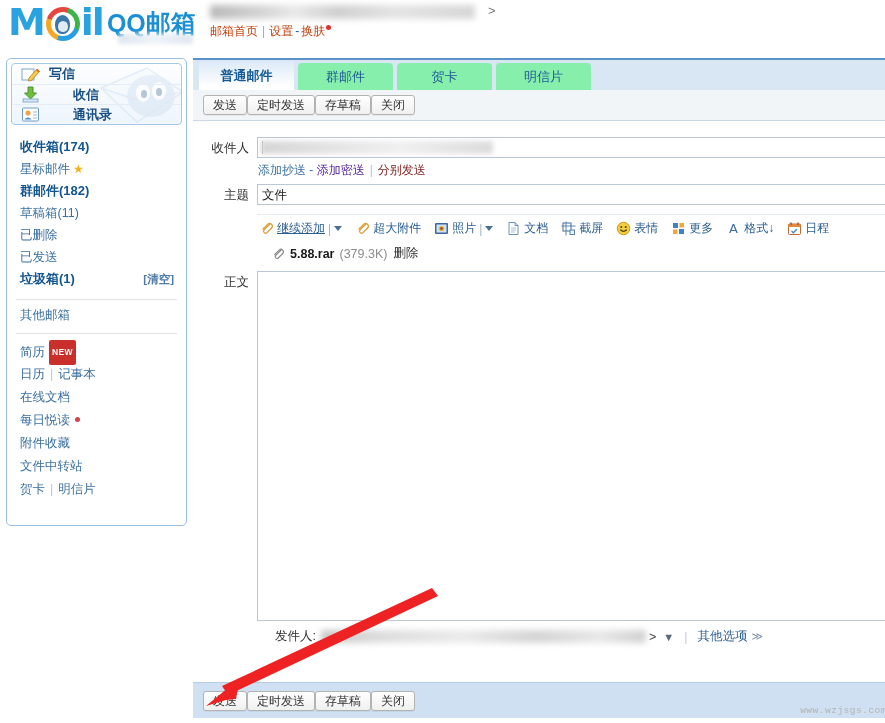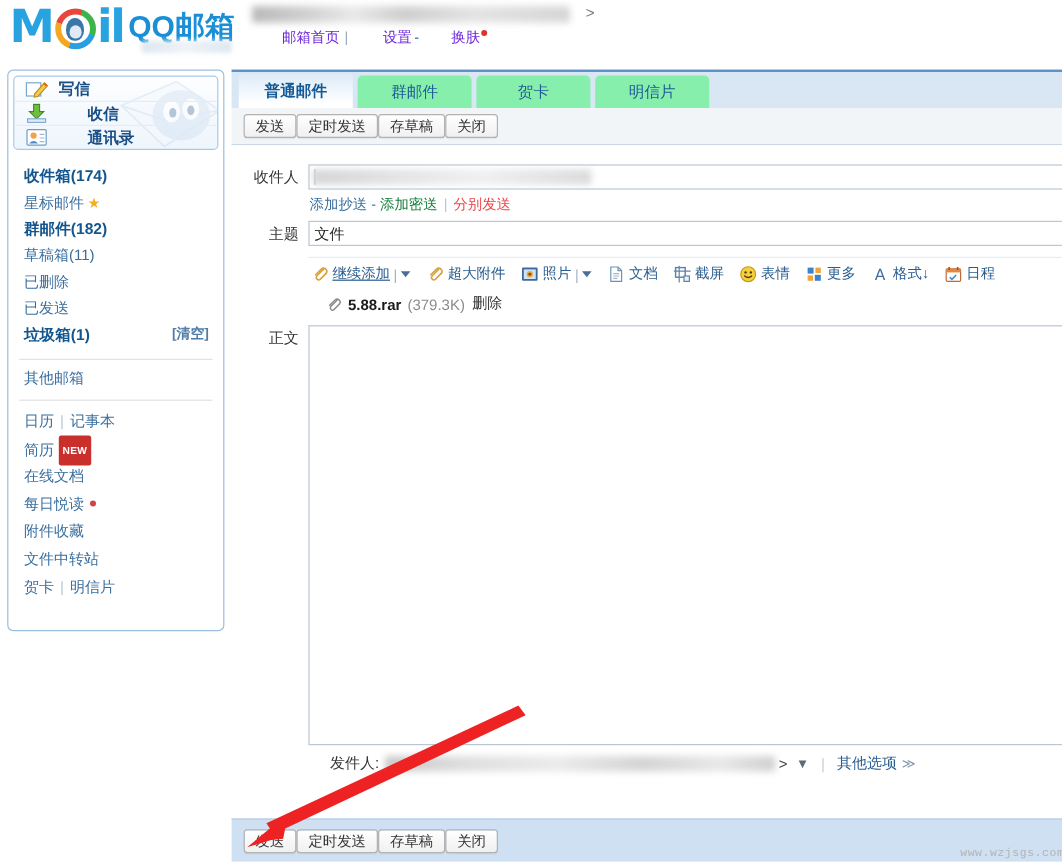--- a/index.html
+++ b/index.html
@@ -65,21 +65,21 @@
     background: linear-gradient(90deg,#b9b9b9 0%,#d2d2d2 18%,#e9e9e9 32%,#cfcfcf 48%,#e4e4e4 70%,#d6d6d6 100%);
     filter: blur(3.2px); border-radius: 2px;
   }
   .acct-arrow {
     position: absolute; left: 278px; top: 1px; font-size: 13px; color: #7a7a7a;
   }
   .hdr-links {
     position: absolute; left: 210px; top: 23px;
     font-size: 12px; color: #1b5e9e;
   }
-  .hdr-links a { color: #6d28d9; text-decoration: none; margin-left: 25px; }
+  .hdr-links a { color: #c2410c; text-decoration: none; }
   .hdr-links .sep { color: #9ab; margin: 0 4px; }
   .hdr-links .dash { color: #1b5e9e; margin: 0 2px; }
   .reddot {
     display: inline-block; width: 5px; height: 5px; border-radius: 50%;
     background: #e0322c; vertical-align: super; margin-left: 1px;
   }
 
   
   #sidebar {
     position: absolute; left: 6px; top: 58px; width: 181px; height: 468px;
@@ -347,24 +347,24 @@
   <div class="divider"></div>
   <div class="folders" style="padding-top:0;padding-bottom:2px;">
     <div class="fold">
       <span>其他邮箱</span>
     </div>
   </div>
   <div class="divider"></div>
 
   <div class="links-grp">
     <div class="lk">
+      <span>简历</span><span class="badge-new">NEW</span>
+    </div>
+    <div class="lk">
       <span>日历</span><span class="vbar">|</span><span>记事本</span>
-    </div>
-    <div class="lk">
-      <span>简历</span><span class="badge-new">NEW</span>
     </div>
     <div class="lk">
       <span>在线文档</span>
     </div>
     <div class="lk">
       <span>每日悦读</span><span class="dot-r"></span>
     </div>
     <div class="lk">
       <span>附件收藏</span>
     </div>
@@ -406,21 +406,21 @@
     <div class="row">
       <div class="lbl">收件人</div>
       <div class="fieldwrap">
         <div class="field">
           <span class="caret-i"></span>
           <span class="field-blur"></span>
         </div>
         <div class="sublinks">
           <a style="color:#3a6f9f;text-decoration:none;">添加抄送</a>
           <span>-</span>
-          <a style="color:#15803d;text-decoration:none;">添加密送</a><span class="vb">|</span><a style="color:#ef4444;text-decoration:none;">分别发送</a>
+          <a style="color:#4c1d95;text-decoration:none;">添加密送</a><span class="vb">|</span><a style="color:#7f1d1d;text-decoration:none;">分别发送</a>
         </div>
       </div>
     </div>
 
     <div class="row" style="margin-top:2px;">
       <div class="lbl">主题</div>
       <div class="fieldwrap">
         <div class="field">
           <span class="field-text">文件</span>
         </div>

